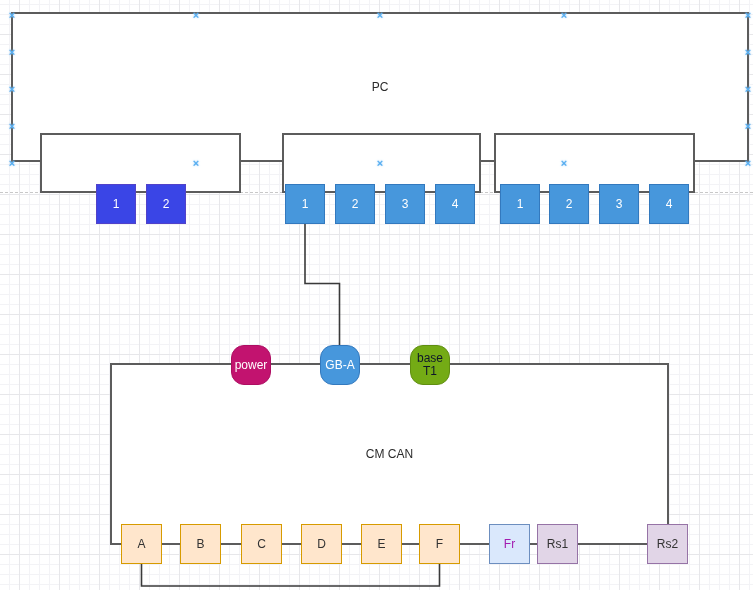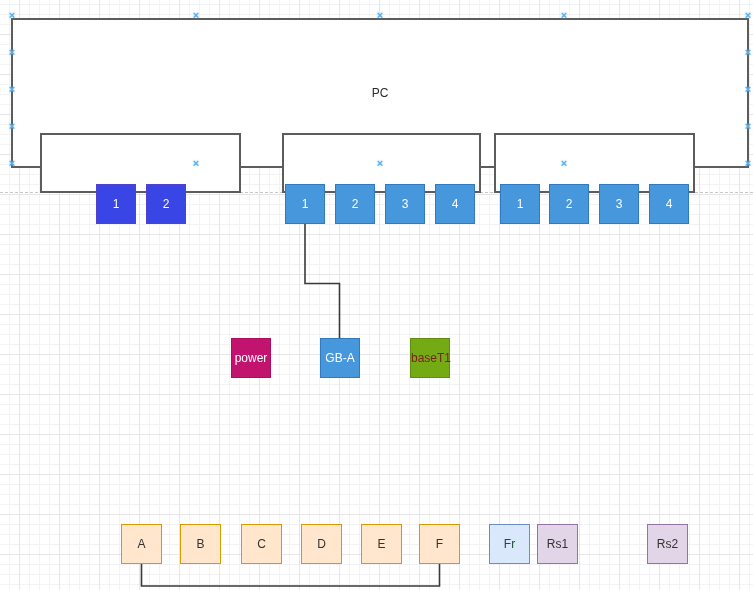--- a/index.html
+++ b/index.html
@@ -22,43 +22,43 @@
     border-top:1px dashed var(--divider); z-index:0;
   }
 
   .box{
     position:absolute; background:#ffffff;
     border:2px solid var(--box-border); box-sizing:border-box;
     display:flex; align-items:center; justify-content:center;
   }
   .box .box-label{ font-size:12px; color:#2b2b2b; }
 
-  .pc-box   { left:11px;  top:18px;  width:738px; height:150px; z-index:1;align-items:center; }
+  .pc-box   { left:11px;  top:12px;  width:738px; height:150px; z-index:1;align-items:center; }
   .sub-box  { top:133px; height:60px; z-index:2; }
   .sub-box-1{ left:40px;  width:201px; }
   .sub-box-2{ left:282px; width:199px; }
   .sub-box-3{ left:494px; width:201px; }
   .cm-box   { left:110px; top:363px; width:559px; height:182px; z-index:1; }
 
   .port{
     position:absolute; width:40px; height:40px; box-sizing:border-box;
     border:1.5px solid; display:flex; align-items:center; justify-content:center;
     font-size:12px; z-index:3;
   }
   .port-top   { top:184px; }
   .port-bottom{ top:524px; width:41px; }
-  .port-mid   { top:338px; }
+  .port-mid   { top:345px;border-radius:13px; }
 
   .port-indigo { background:var(--indigo-fill);  border-color:var(--indigo-border);  color:#fff; }
   .port-blue   { background:var(--blue-fill);    border-color:var(--blue-border);    color:#fff; }
   .port-magenta{ background:var(--magenta-fill); border-color:var(--magenta-border); color:#fff; }
-  .port-green  { background:var(--green-fill);   border-color:var(--green-border);   color:#7f1d1d;
-                 flex-direction:row; line-height:13px;justify-content:space-between; }
+  .port-green  { background:var(--green-fill);   border-color:var(--green-border);   color:#0f172a;
+                 flex-direction:column; line-height:13px; }
   .port-orange { background:var(--orange-fill);  border-color:var(--orange-border);  color:#333; }
-  .port-frblue { background:var(--frblue-fill);  border-color:var(--frblue-border);  color:#14532d; }
+  .port-frblue { background:var(--frblue-fill);  border-color:var(--frblue-border);  color:#a21caf; }
   .port-purple { background:var(--purple-fill);  border-color:var(--purple-border);  color:#333; }
 
   .wires{ position:absolute; left:0; top:0; z-index:2; }
   .wires path{ fill:none; stroke:var(--wire); stroke-width:1.6px; }
 
   .cp{
     position:absolute; z-index:6; color:var(--cp-color);
     font-size:11px; font-weight:bold; line-height:1;
     transform:translate(-50%,-50%);
     text-shadow:0 0 2px rgba(140,200,250,0.9);
@@ -72,20 +72,23 @@
   <div class="page-divider"></div>
 
   <div class="box pc-box">
     <span class="box-label">PC</span>
   </div>
 
   <div class="box sub-box sub-box-1"></div>
   <div class="box sub-box sub-box-2"></div>
   <div class="box sub-box sub-box-3"></div>
 
+  <div class="box cm-box">
+    <span class="box-label">CM CAN</span>
+  </div>
 
   <svg class="wires" width="753" height="590">
     <path d="M305 224 L305 283.5 L339.5 283.5 L339.5 345"></path>
     <path d="M141.5 563 L141.5 586 L439.5 586 L439.5 563"></path>
   </svg>
 
   <div class="port port-top port-indigo" style="left:96px">
     <span>1</span>
     </div>
   <div class="port port-top port-indigo" style="left:146px">

